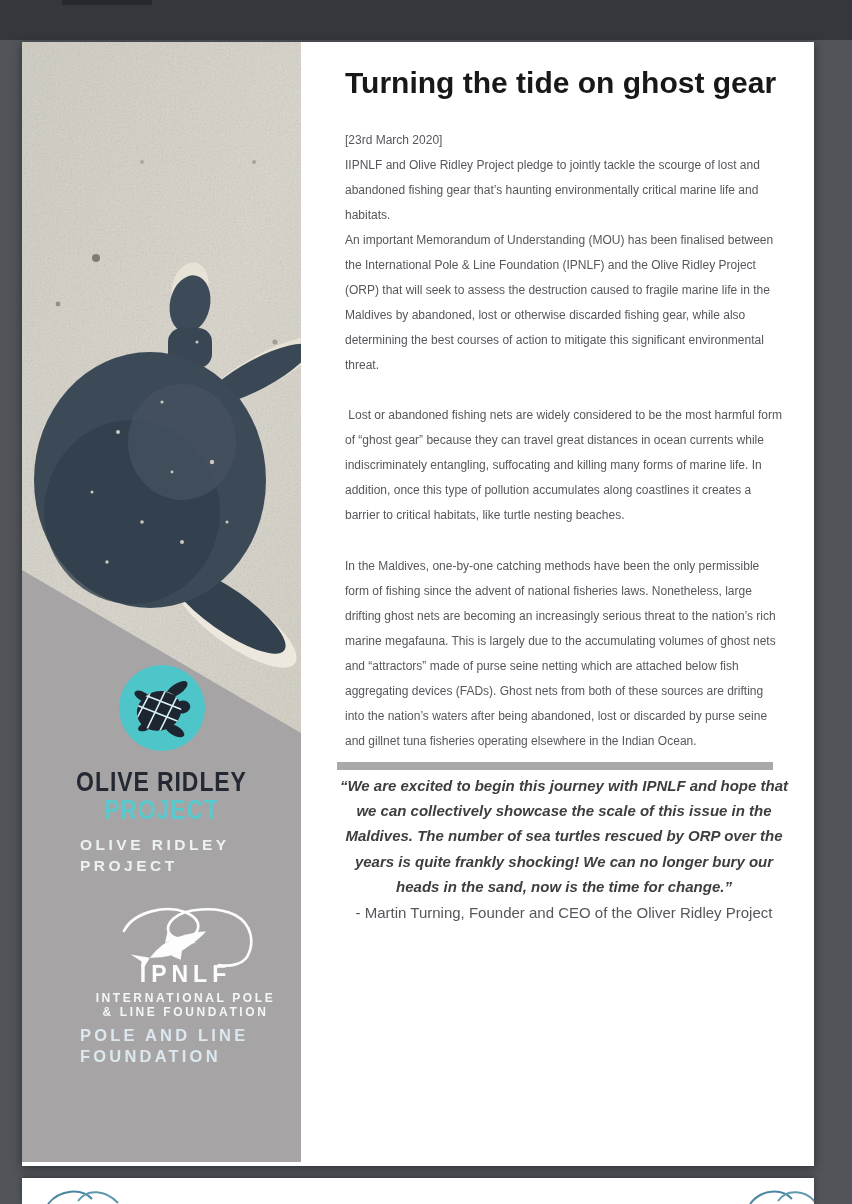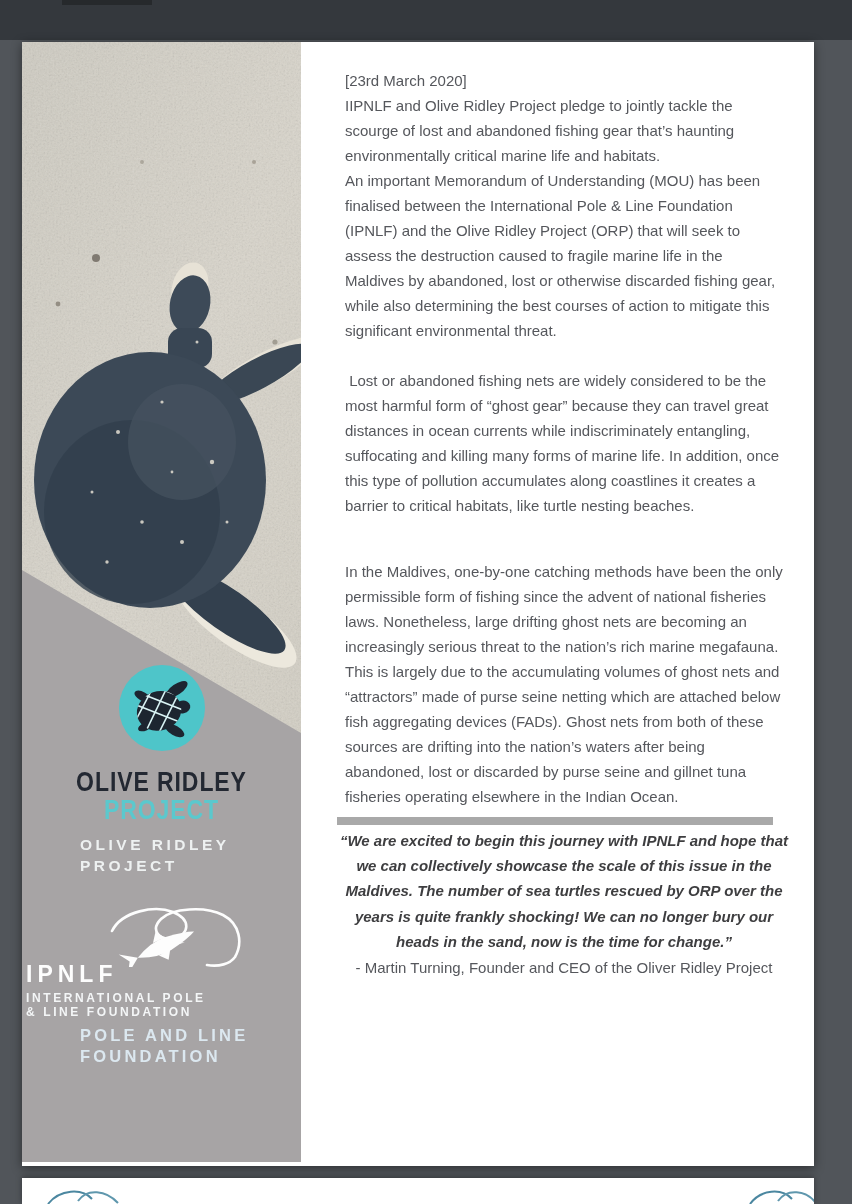--- a/index.html
+++ b/index.html
@@ -27,35 +27,35 @@
 
   .orp-logo { position:absolute; left:0; top:622px; width:279px; text-align:center; }
   .orp-circle { width:88px; height:88px; margin:0 auto; }
   .orp-word1 { margin-top:11px; font-size:25px; font-weight:bold; letter-spacing:1px;
                color:#232832; transform:scale(0.92,1.08); }
   .orp-word2 { margin-top:-1px; font-size:25px; font-weight:bold; letter-spacing:1px;
                color:#5bc8cd; transform:scale(0.92,1.08); }
   .orp-caption { position:absolute; left:0; top:792px; width:279px; padding-left:58px; text-align:left;
                font-size:15.5px; font-weight:bold; letter-spacing:3.5px; line-height:21px; color:#eef1f1; }
 
-  .ipnlf-logo { position:absolute; left:4px; top:863px; width:295px; text-align:left; }
+  .ipnlf-logo { position:absolute; left:16px; top:863px; width:295px; text-align:center; }
   .ipnlf-art { width:170px; height:62px; margin:0 auto; display:block; }
   .ipnlf-acronym { margin-top:-6px; font-size:23px; font-weight:bold; letter-spacing:5px; color:#fdfdfd; }
   .ipnlf-cap { font-size:12px; font-weight:bold; letter-spacing:2.6px; line-height:14px; color:#f4f6f7; margin-top:3px; }
   .ipnlf-name { position:absolute; left:0; top:983px; width:279px; padding-left:58px; text-align:left;
                font-size:16.5px; font-weight:bold; letter-spacing:3.2px; line-height:21px; color:#dce8f0; }
 
   
   .content { position:absolute; left:323px; top:0; width:440px; }
   .title { margin-top:22px; font-size:30px; line-height:38px; font-weight:bold; color:#17181a; letter-spacing:0; }
-  .para { font-size:15px; line-height:25px; color:#55575c; }
+  .para { font-size:12px; line-height:25px; color:#55575c; }
   .p-date { margin-top:26px; }
   .p2 { }
   .p3 { margin-top:25px; }
-  .p4 { margin-top:41px; }
+  .p4 { margin-top:26px; }
   .quote-bar { margin-top:8px; margin-left:-8px; width:436px; height:8px; background:#a9a9a9; }
   .quote { margin-top:3px; margin-left:-8px; width:454px; text-align:center;
            font-size:15px; line-height:25.2px; font-weight:bold; font-style:italic; color:#3e3e40; }
   .quote-attr { margin-top:1px; margin-left:-8px; width:454px; text-align:center;
            font-size:15px; line-height:25px; color:#55575c; }
 
   
   .page2 { position:absolute; left:22px; top:1178px; width:792px; height:26px;
            background:#ffffff; box-shadow:0 -1px 6px rgba(0,0,0,0.35); overflow:hidden; }
   .curve-left  { position:absolute; left:22px; top:9px; }
@@ -183,20 +183,21 @@
           <div>&amp; LINE FOUNDATION</div>
         </div>
       </div>
       <div class="ipnlf-name">
         <div>POLE AND LINE</div>
         <div>FOUNDATION</div>
       </div>
     </aside>
 
     <main class="content">
+      <h1 class="title">Turning the tide on ghost gear</h1>
 
       <p class="para p-date"><span>[23rd March 2020]</span><br>
          <span>IIPNLF and Olive Ridley Project pledge to jointly tackle the scourge of lost and abandoned fishing gear that’s haunting environmentally critical marine life and habitats.</span></p>
 
       <p class="para p2">An important Memorandum of Understanding (MOU) has been finalised between the International Pole &amp; Line Foundation (IPNLF) and the Olive Ridley Project (ORP) that will seek to assess the destruction caused to fragile marine life in the Maldives by abandoned, lost or otherwise discarded fishing gear, while also determining the best courses of action to mitigate this significant environmental threat.</p>
       <p class="para p3">&nbsp;Lost or abandoned fishing nets are widely considered to be the most harmful form of “ghost gear” because they can travel great distances in ocean currents while indiscriminately entangling, suffocating and killing many forms of marine life. In addition, once this type of pollution accumulates along coastlines it creates a barrier to critical habitats, like turtle nesting beaches.</p>
       <p class="para p4">In the Maldives, one-by-one catching methods have been the only permissible form of fishing since the advent of national fisheries laws. Nonetheless, large drifting ghost nets are becoming an increasingly serious threat to the nation’s rich marine megafauna. This is largely due to the accumulating volumes of ghost nets and “attractors” made of purse seine netting which are attached below fish aggregating devices (FADs). Ghost nets from both of these sources are drifting into the nation’s waters after being abandoned, lost or discarded by purse seine and gillnet tuna fisheries operating elsewhere in the Indian Ocean.</p>
 
       <div class="quote-bar"></div>
       <p class="quote">“We are excited to begin this journey with IPNLF and hope that we can collectively showcase the scale of this issue in the Maldives. The number of sea turtles rescued by ORP over the years is quite frankly shocking! We can no longer bury our heads in the sand, now is the time for change.”</p>

